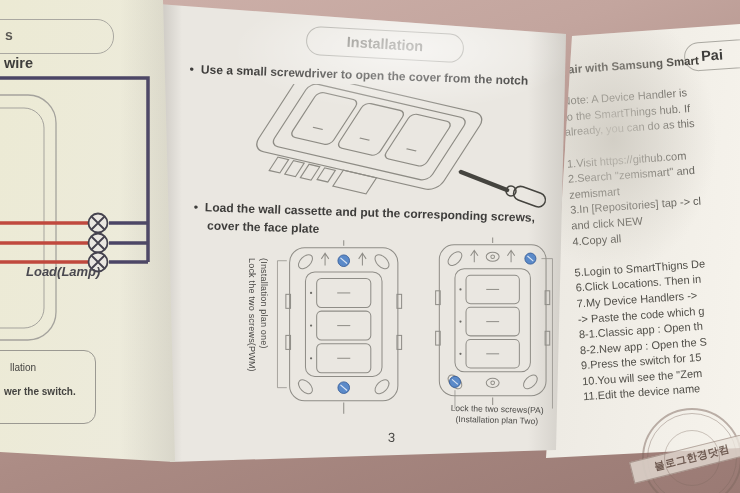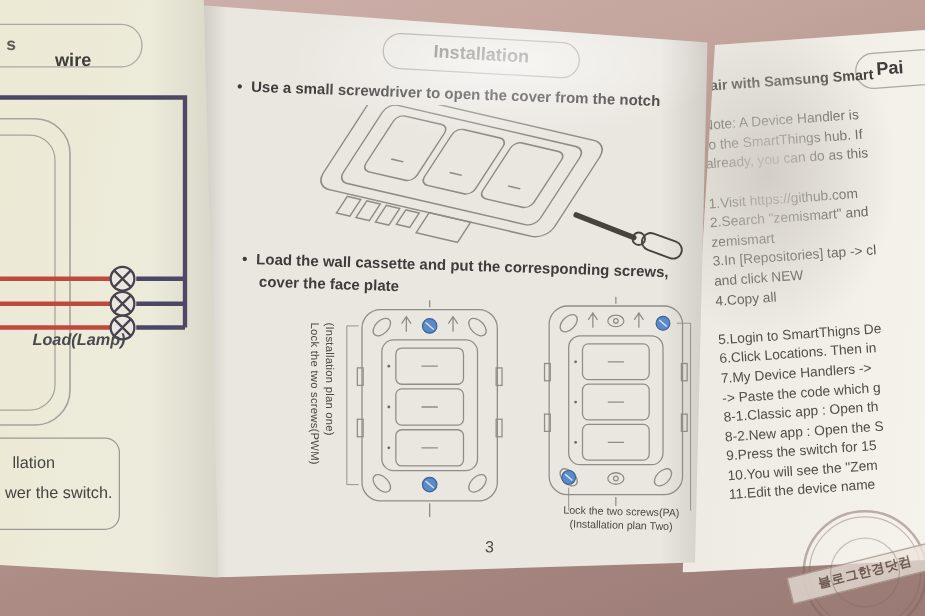--- a/index.html
+++ b/index.html
@@ -34,21 +34,21 @@
   .vlabel{position:absolute;writing-mode:vertical-lr;font-size:9px;color:#4a4946;
     line-height:12px;letter-spacing:.2px;}
   
   .pairing{position:absolute;left:560px;top:64px;width:215px;
     transform:rotate(-4deg);transform-origin:0 0;font-size:11px;color:#504e48;}
   .pline{height:15.6px;white-space:nowrap;}
   .pline:first-child{font-weight:bold;font-size:11.5px;color:#3d3b36;}
   
   .note-box{position:absolute;left:-34px;top:350px;width:128px;height:72px;
     border:1.3px solid #9b9992;border-radius:12px;}
-  .note-line{position:absolute;font-size:13px;color:#454441;}
+  .note-line{position:absolute;font-size:10px;color:#454441;}
   
   .stamp{position:absolute;left:642px;top:408px;width:96px;height:96px;border-radius:50%;
     border:2.5px solid rgba(125,104,95,.55);opacity:.9;}
   .stamp::before{content:"";position:absolute;inset:3px;border-radius:50%;
     border:1.5px solid rgba(125,104,95,.45);}
   .stamp::after{content:"";position:absolute;inset:20px;border-radius:50%;
     border:1.2px solid rgba(125,104,95,.4);}
   .stamp-band{position:absolute;left:-14px;top:37px;width:122px;height:20px;
     background:rgba(233,227,219,.82);border:1.2px solid rgba(125,104,95,.55);
     transform:rotate(-14deg);display:flex;align-items:center;justify-content:center;
@@ -221,21 +221,21 @@
       <div>(Installation plan Two)</div>
     </div>
 
     <div class="page-num">3</div>
     <div class="mid-glare"></div>
   </div>
 
   <div class="panel left-panel">
     <div class="pill" style="left:-60px;top:19px;width:172px;height:33px;border-radius:17px;"></div>
     <span class="frag" style="left:5px;top:27px;font-size:14px;color:#5c5a55;">s</span>
-    <span class="frag" style="left:4px;top:41px;font-size:14.5px;margin-left:40px;">wire</span>
+    <span class="frag" style="left:4px;top:55px;font-size:14.5px;">wire</span>
 
     <svg style="left:0;top:70px;" width="180" height="280" viewBox="0 0 180 280">
       <g stroke="#a5a39d" stroke-width="1.3" fill="none">
         <rect x="-40" y="25" width="96" height="245" rx="28"></rect>
         <rect x="-28" y="38" width="72" height="220" rx="20" stroke-width="1"></rect>
       </g>
       <g stroke="#4b4566" stroke-width="3.5" fill="none">
         <path d="M0,8 H148 V192"></path>
         <path d="M109,153 H148 M109,173 H148 M109,192 H148"></path>
       </g>
@@ -249,21 +249,21 @@
           <path d="M91.5,166.5 L104.5,179.5 M104.5,166.5 L91.5,179.5"></path>
         <circle cx="98" cy="192" r="9.5"></circle>
           <path d="M91.5,185.5 L104.5,198.5 M104.5,185.5 L91.5,198.5"></path>
       </g>
     </svg>
 
     <span class="frag" style="left:26px;top:264px;font-size:13px;color:#4a4950;font-style:italic;">Load(Lamp)</span>
 
     <div class="note-box"></div>
     <span class="note-line" style="left:10px;top:362px;">llation</span>
-    <span class="note-line" style="left:4px;top:386px;">wer the switch.</span>
+    <span class="note-line" style="left:4px;top:386px;font-weight:bold;">wer the switch.</span>
     <div class="left-shade"></div>
   </div>
 
   <div class="stamp">
     <div class="stamp-band">
       <span>블로그한경닷컴</span>
     </div>
   </div>
 
 </div>

